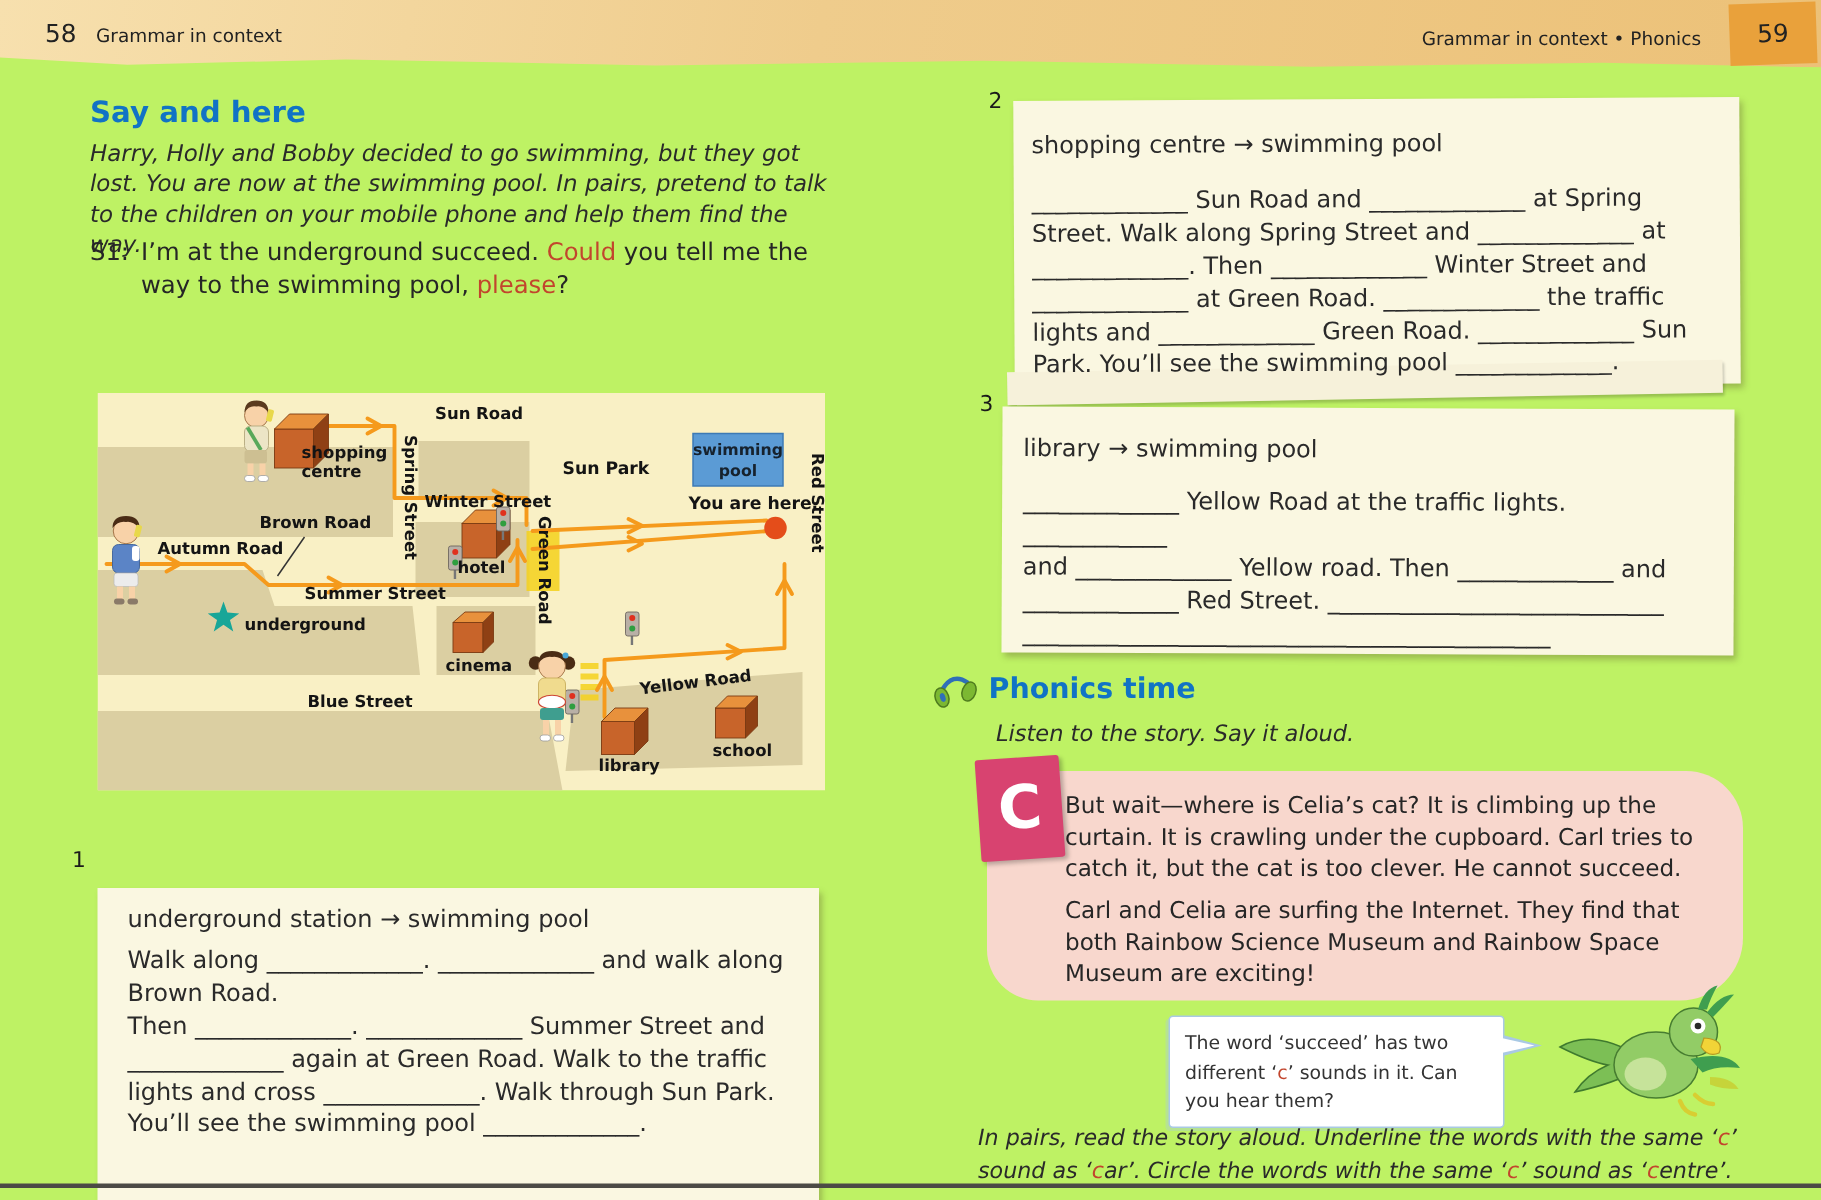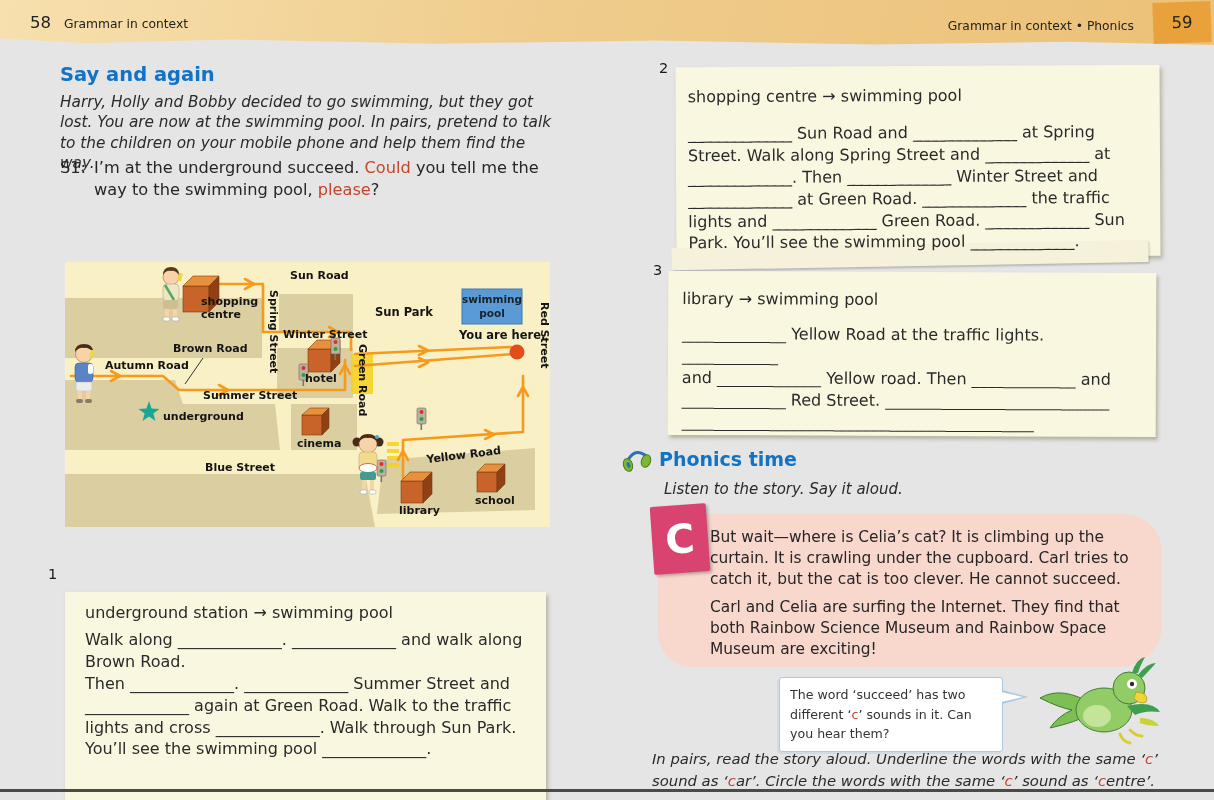--- a/index.html
+++ b/index.html
@@ -1,18 +1,18 @@
 <!DOCTYPE html>
 <html><head>
 <meta charset="utf-8">
 <style>
   * { box-sizing: border-box; margin: 0; padding: 0; }
   body { background:#888; }
   .page {
-    position: relative; width: 1214px; height: 800px; background: #e5e5e5;
+    position: relative; width: 1214px; height: 800px; background: #bef264;
     font-family: "DejaVu Sans", "Liberation Sans", sans-serif; color: #222;
     overflow: hidden; margin: 0 auto;
   }
   .red { color: #c2452d; }
 
   
   .header {
     position: absolute; left: 0; top: 0; width: 100%; height: 45px;
     background: linear-gradient(100deg, #f7e0ae 0%, #efcc8c 45%, #ecc178 100%);
     clip-path: polygon(0 0,100% 0,100% 100%,88% 93%,72% 99%,54% 90%,36% 97%,19% 88%,7% 96%,0 85%);
@@ -87,21 +87,21 @@
 <body>
 
 <div class="page">
 
   <div class="header"></div>
   <div class="hdr-pnum-left">58</div>
   <div class="hdr-title-left">Grammar in context</div>
   <div class="hdr-title-right">Grammar in context • Phonics</div>
   <div class="hdr-pnum-right">59</div>
 
-  <div class="say-title h-blue">Say and again</div>
+  <div class="say-title h-blue">Say and here</div>
   <div class="say-intro">Harry, Holly and Bobby decided to go swimming, but they got lost. You are now at the swimming pool. In pairs, pretend to talk to the children on your mobile phone and help them find the way.</div>
   <div class="dlg dlg1">
     <span>S1:</span>
     <span><span>I’m at the underground succeed. </span><span class="red">Could</span><span> you tell me the way to the swimming pool, </span><span class="red">please</span><span>?</span></span>
   </div>
 
   <div class="map-wrap">
     <svg width="485" height="265" viewBox="0 0 485 265">
       <rect x="0" y="0" width="485" height="265" fill="#f9f0c5"></rect>
 

